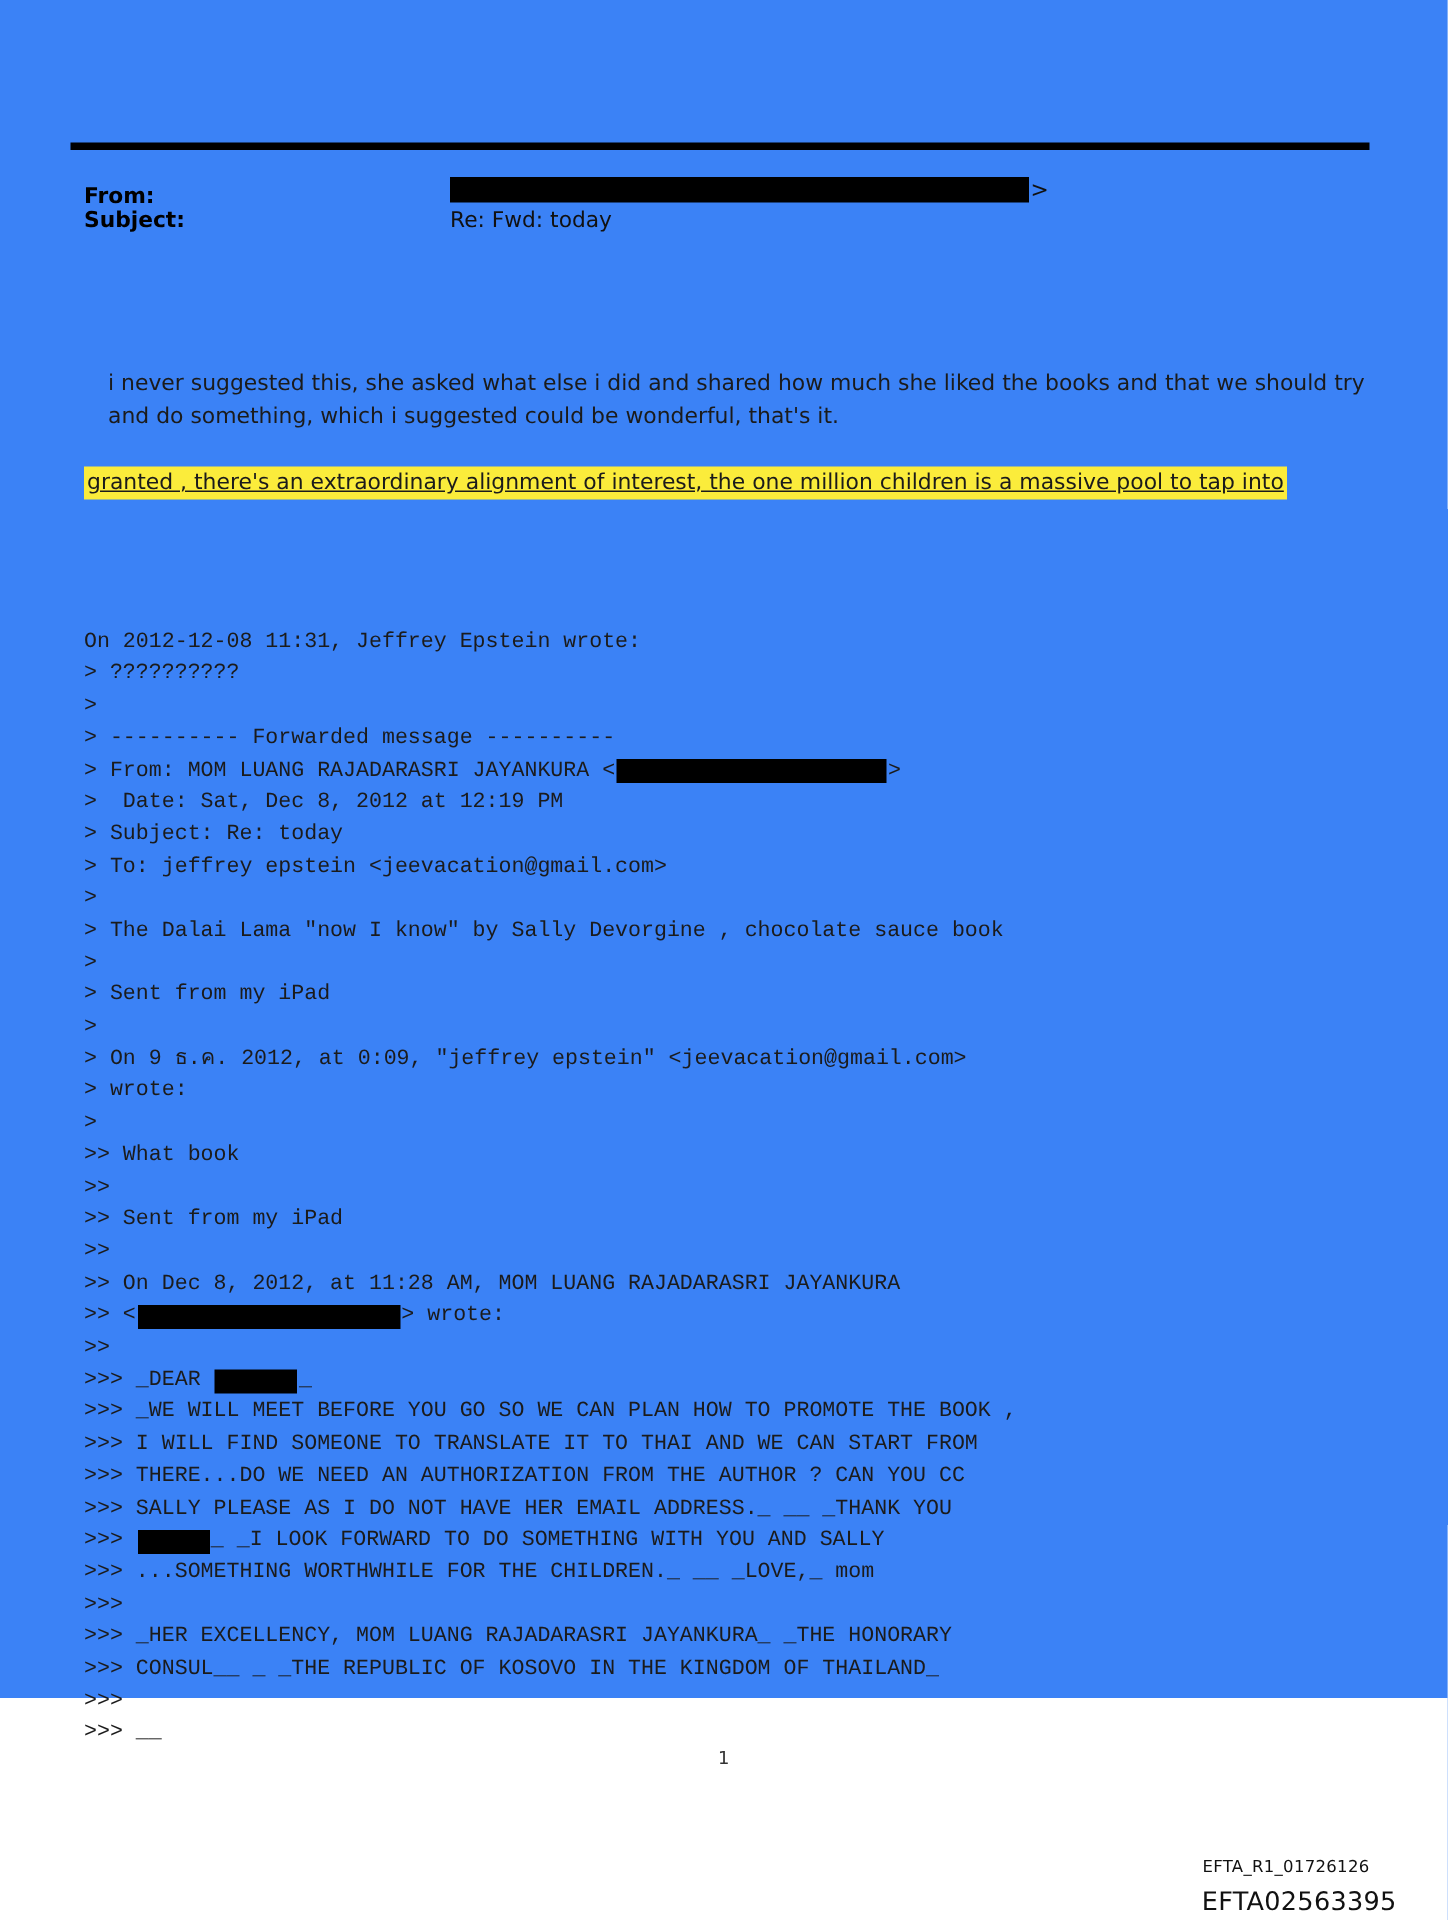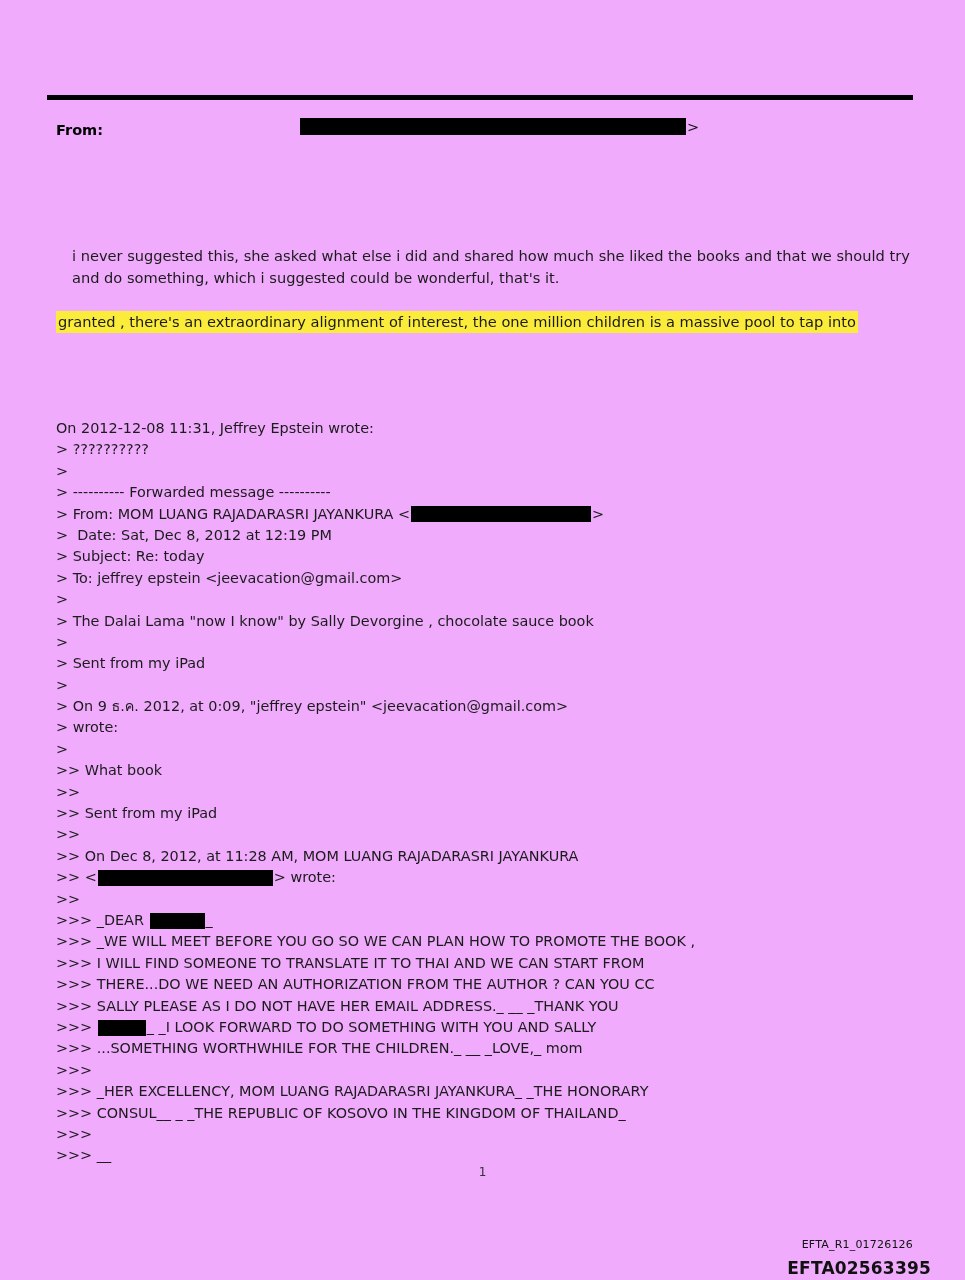--- a/index.html
+++ b/index.html
@@ -12,22 +12,22 @@
     height: 1280px;
     position: relative;
     font-family: "DejaVu Sans", "Liberation Sans", sans-serif;
     color: #1a1a1a;
     overflow: hidden;
   }
   .page {
     position: absolute;
     left: 0; top: 0;
     width: 965px;
-    height: 1280px;
-    background: #f0abfc;
+    height: 1132px;
+    background: #3b82f6;
   }
   .top-rule {
     position: absolute;
     left: 47px;
     top: 95px;
     width: 866px;
     height: 5px;
     background: #000;
   }
   
@@ -82,32 +82,34 @@
 
   .highlight {
     background: #fbec3b;
     display: inline;
     padding: 2px 2px 3px 2px;
     box-decoration-break: clone;
     -webkit-box-decoration-break: clone;
   }
   .hl-wrap {
     margin: 15px 0 22px 0;
+    text-decoration: underline;
   }
 
   
   .quoted {
     position: absolute;
     left: 56px;
     top: 418px;
     width: 870px;
     font-size: 14.4px;
     line-height: 21.4px;
     color: #1b1b1b;
     white-space: pre-wrap;
+    font-family: Liberation Mono, monospace;
   }
   .qline {
     white-space: pre;
     height: 21.4px;
     display: flex;
     align-items: center;
   }
   .qline .redact-inline {
     display: inline-block;
     background: #000;
@@ -139,37 +141,40 @@
     letter-spacing: 0.2px;
   }
   .footer-id2 {
     position: absolute;
     right: 34px;
     top: 1258px;
     text-align: left;
     font-size: 17px;
     color: #111;
     letter-spacing: 0.2px;
-    font-weight: bold;
   }
 </style>
 </head>
 <body>
 
 <div class="page">
 
   <div class="top-rule"></div>
 
   <div class="hdr">
     <div class="hdr-row">
       <div class="hdr-label">From:</div>
       <div class="hdr-value">
         <span class="redact redact-from"></span>
           <span class="angle">&gt;</span>
       </div>
+    </div>
+    <div class="hdr-row">
+      <div class="hdr-label">Subject:</div>
+      <div class="hdr-value">Re: Fwd: today</div>
     </div>
   </div>
 
   <div class="body-text">
     <p class="para">i never suggested this, she asked what else i did and shared how much she liked the books and that we should try and do something, which i suggested could be wonderful, that's it.</p>
     <div class="hl-wrap">
       <span class="highlight">granted , there's an extraordinary alignment of interest, the one million children is a massive pool to tap into</span>
     </div>
   </div>
 

